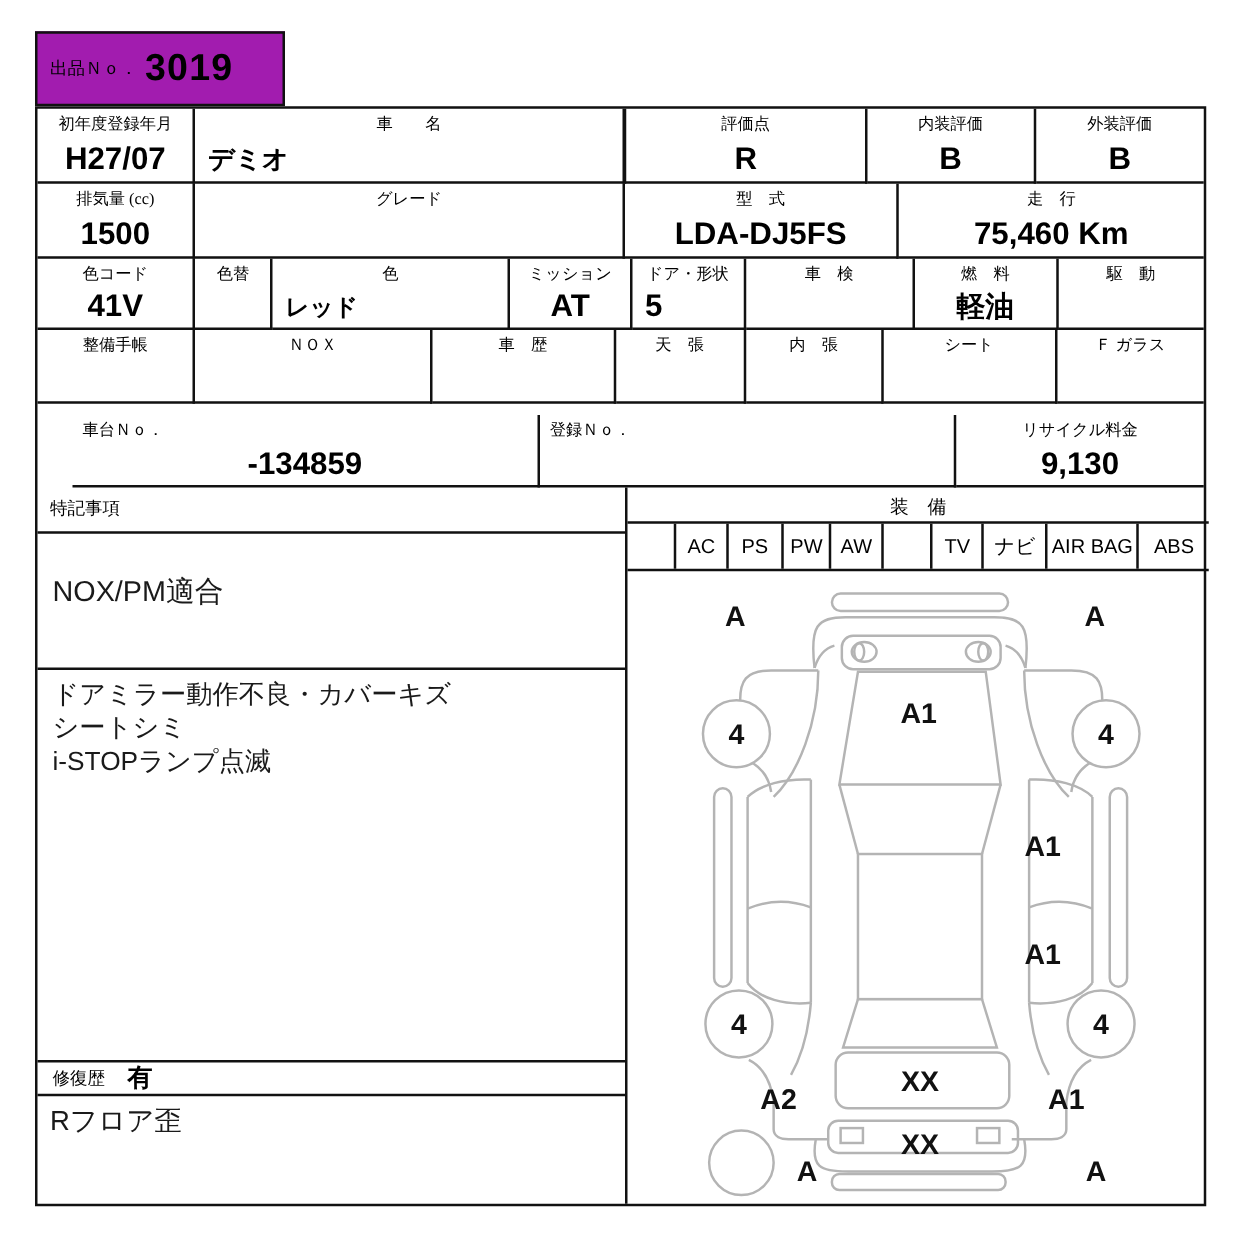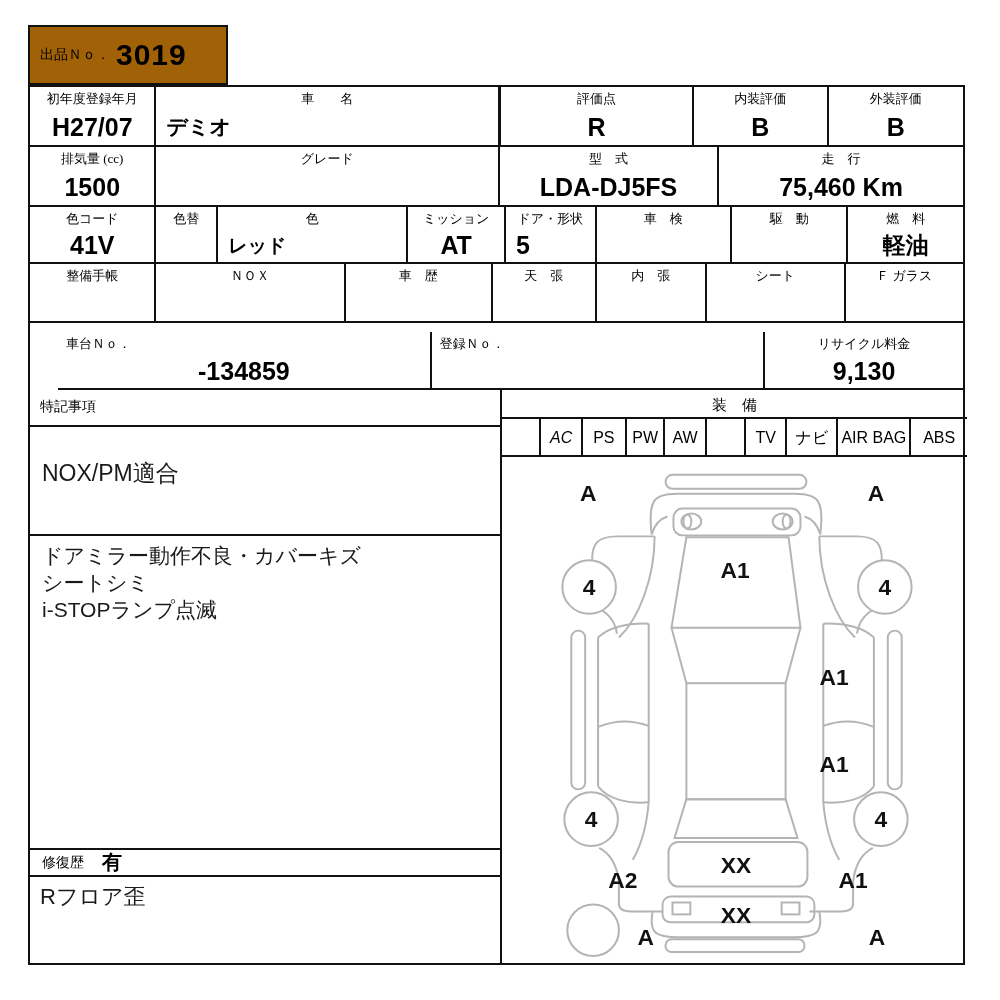--- a/index.html
+++ b/index.html
@@ -1,20 +1,20 @@
 <!DOCTYPE html>
 <html><head>
 <meta charset="utf-8">
 <style>
   html,body{margin:0;padding:0;background:#fff;}
   .page{position:relative;width:1000px;height:1000px;background:#fff;
         font-family:"Liberation Sans",sans-serif;color:#000;}
   
   .lot-box{position:absolute;left:28px;top:25px;width:200px;height:60px;
-           border:2px solid #111;box-sizing:border-box;background:#a16207;
+           border:2px solid #111;box-sizing:border-box;background:#a21caf;
            display:flex;align-items:center;padding-left:10px;}
   .lot-label{font-family:"Liberation Serif",serif;font-size:14px;}
   .lot-value{font-size:30px;font-weight:bold;margin-left:6px;letter-spacing:1px;}
   
   .frame{position:absolute;left:28px;top:85px;width:937px;height:880px;
          border:2px solid #111;box-sizing:border-box;background:#fff;}
   .row{position:absolute;left:0;display:flex;box-sizing:border-box;width:933px;}
   .cell{box-sizing:border-box;border-right:2px solid #111;border-bottom:2px solid #111;
         display:flex;flex-direction:column;overflow:hidden;}
   .cell:last-child{border-right:none;}
@@ -125,27 +125,27 @@
         <div class="val">AT</div>
       </div>
       <div class="cell" style="width:91px;">
         <div class="hd">ドア・形状</div>
         <div class="val left">5</div>
       </div>
       <div class="cell" style="width:136px;">
         <div class="hd">車　検</div>
         <div class="val"></div>
       </div>
-      <div class="cell" style="width:117px;">
-        <div class="hd">駆　動</div>
-        <div class="val"></div>
-      </div>
       <div class="cell" style="width:115px;">
         <div class="hd">燃　料</div>
         <div class="val" style="font-size:23px;">軽油</div>
+      </div>
+      <div class="cell" style="width:117px;">
+        <div class="hd">駆　動</div>
+        <div class="val"></div>
       </div>
     </div>
 
     <div class="row" style="top:177px;height:59px;">
       <div class="cell" style="width:127px;">
         <div class="hd">整備手帳</div>
         <div class="val"></div>
       </div>
       <div class="cell" style="width:190px;">
         <div class="hd">ＮＯＸ</div>
@@ -201,21 +201,21 @@
         <span class="repair-label">修復歴</span>
         <span class="repair-value">有</span>
       </div>
       <div class="repair-detail">Rフロア歪</div>
     </div>
 
     <div class="equip-col">
       <div class="equip-hd">装　備</div>
       <div class="equip-row">
         <div class="equip-cell" style="width:41px;"></div>
-        <div class="equip-cell" style="width:43px;font-style:italic;">AC</div>
+        <div class="equip-cell" style="width:43px;">AC</div>
         <div class="equip-cell" style="width:46px;">PS</div>
         <div class="equip-cell" style="width:40px;">PW</div>
         <div class="equip-cell" style="width:43px;">AW</div>
         <div class="equip-cell" style="width:41px;"></div>
         <div class="equip-cell" style="width:43px;">TV</div>
         <div class="equip-cell" style="width:53px;">ナビ</div>
         <div class="equip-cell" style="width:76px;">AIR BAG</div>
         <div class="equip-cell" style="width:58px;">ABS</div>
       </div>
 

